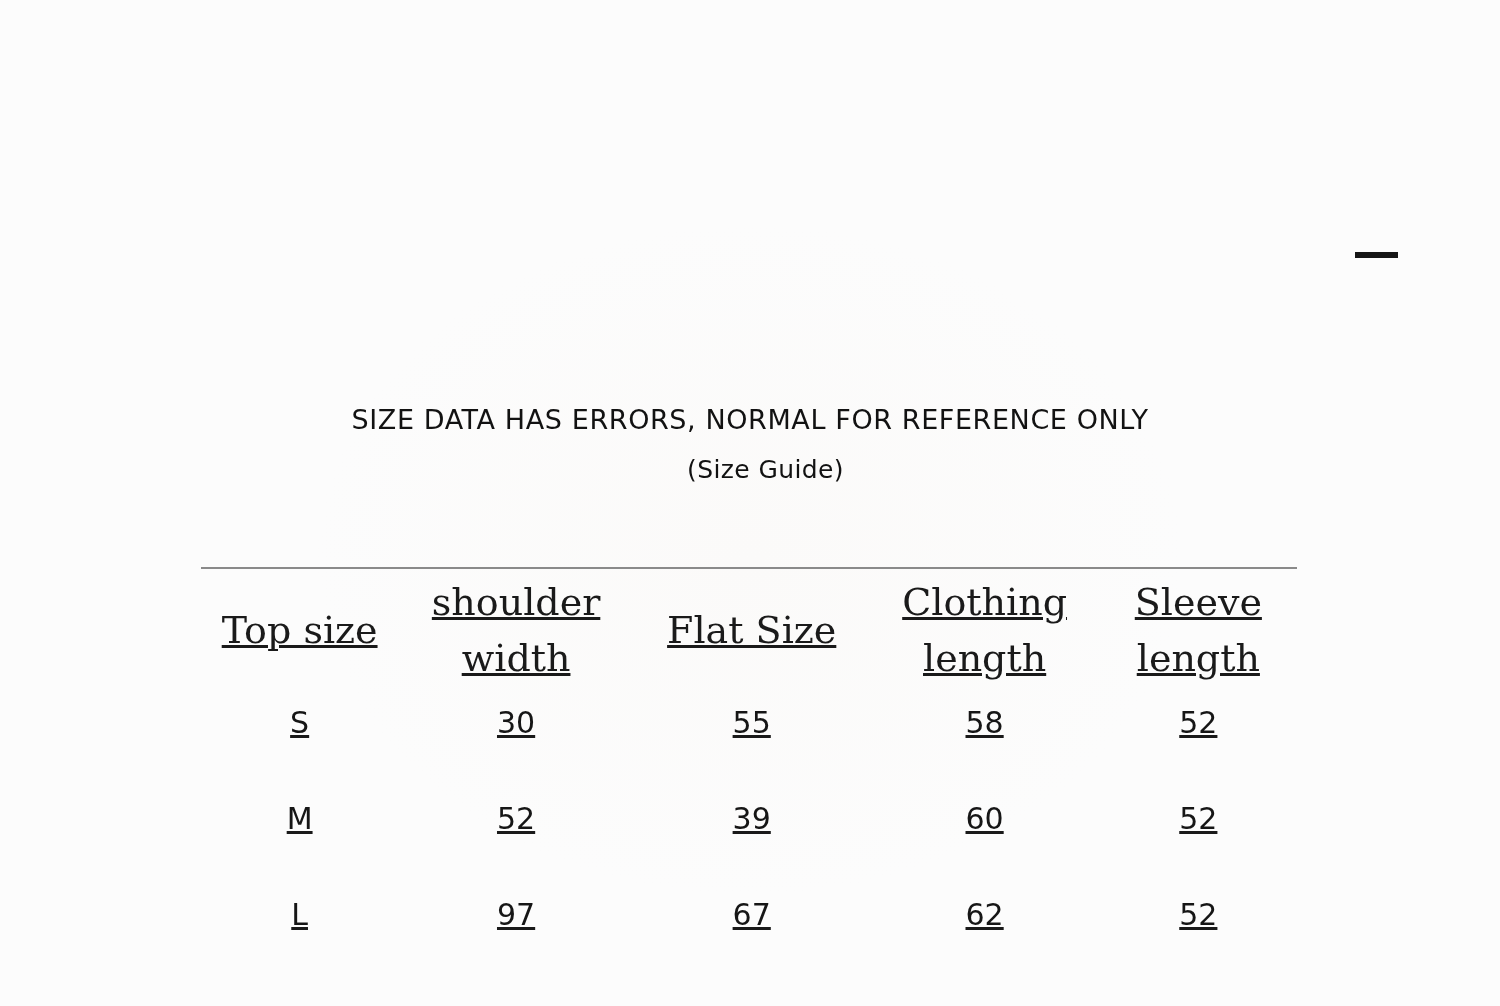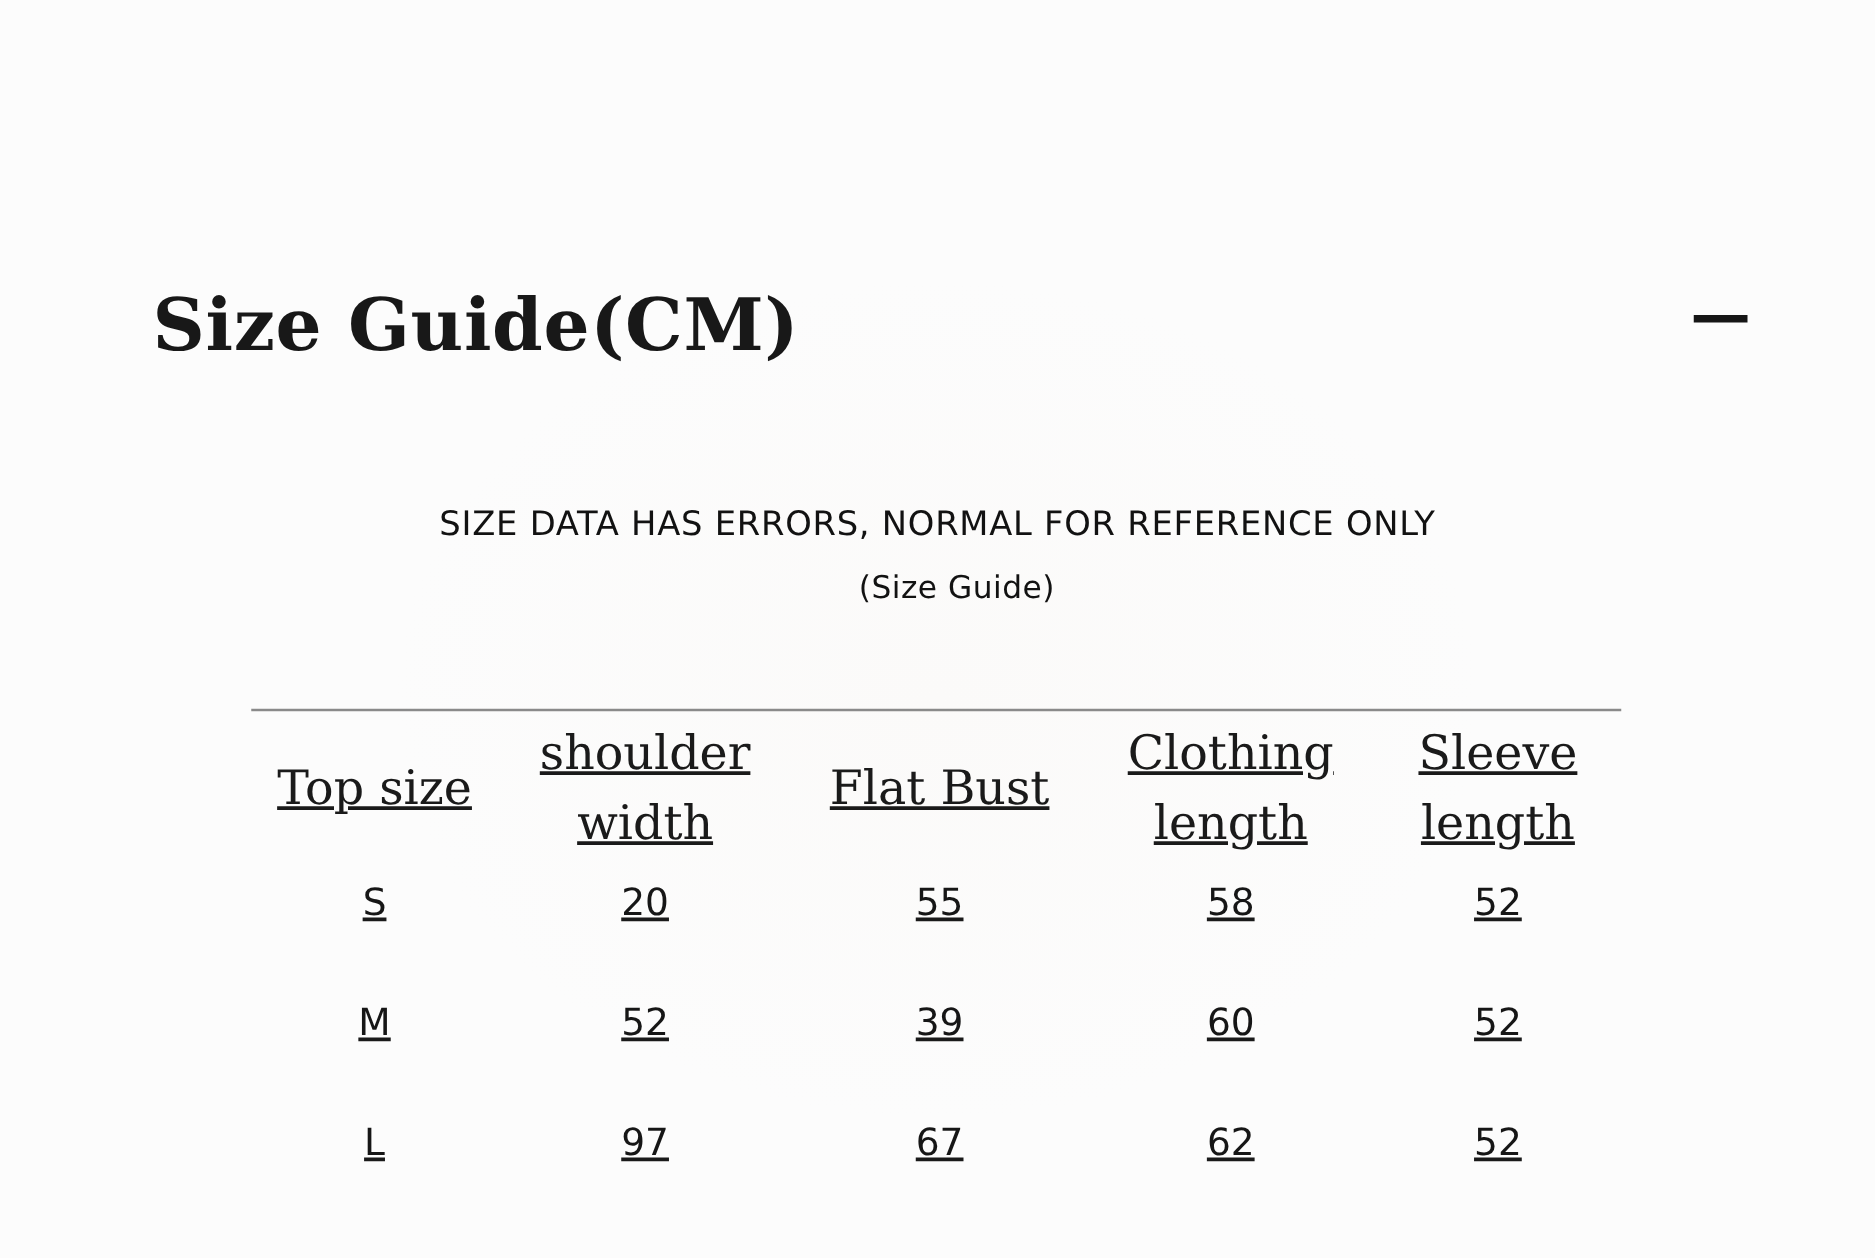--- a/index.html
+++ b/index.html
@@ -105,21 +105,20 @@
     vertical-align: top;
     padding-top: 15px;
     color: #161616;
   }
 </style>
 </head>
 <body>
 
 <div class="panel">
 
-  <h1 class="page-title">Size Guide(CM)</h1>
 
   <button class="collapse-button">
     <span class="minus-icon"></span>
   </button>
 
   <div class="notice">
     <div class="notice-line1">SIZE DATA HAS ERRORS, NORMAL FOR REFERENCE ONLY</div>
     <div class="notice-line2">(Size Guide)</div>
   </div>
 
@@ -135,36 +134,36 @@
       <thead>
         <tr>
           <th>
             <span class="hline">Top size</span>
           </th>
           <th>
             <span class="hline">shoulder</span>
             <span class="hline">width</span>
           </th>
           <th>
-            <span class="hline">Flat Bust</span>
+            <span class="hline">Flat Size</span>
           </th>
           <th>
             <span class="hline">Clothing</span>
             <span class="hline">length</span>
           </th>
           <th>
             <span class="hline">Sleeve</span>
             <span class="hline">length</span>
           </th>
         </tr>
       </thead>
       <tbody>
         <tr>
           <td>S</td>
-          <td>20</td>
+          <td>30</td>
           <td>55</td>
           <td>58</td>
           <td>52</td>
         </tr>
         <tr>
           <td>M</td>
           <td>52</td>
           <td>39</td>
           <td>60</td>
           <td>52</td>

